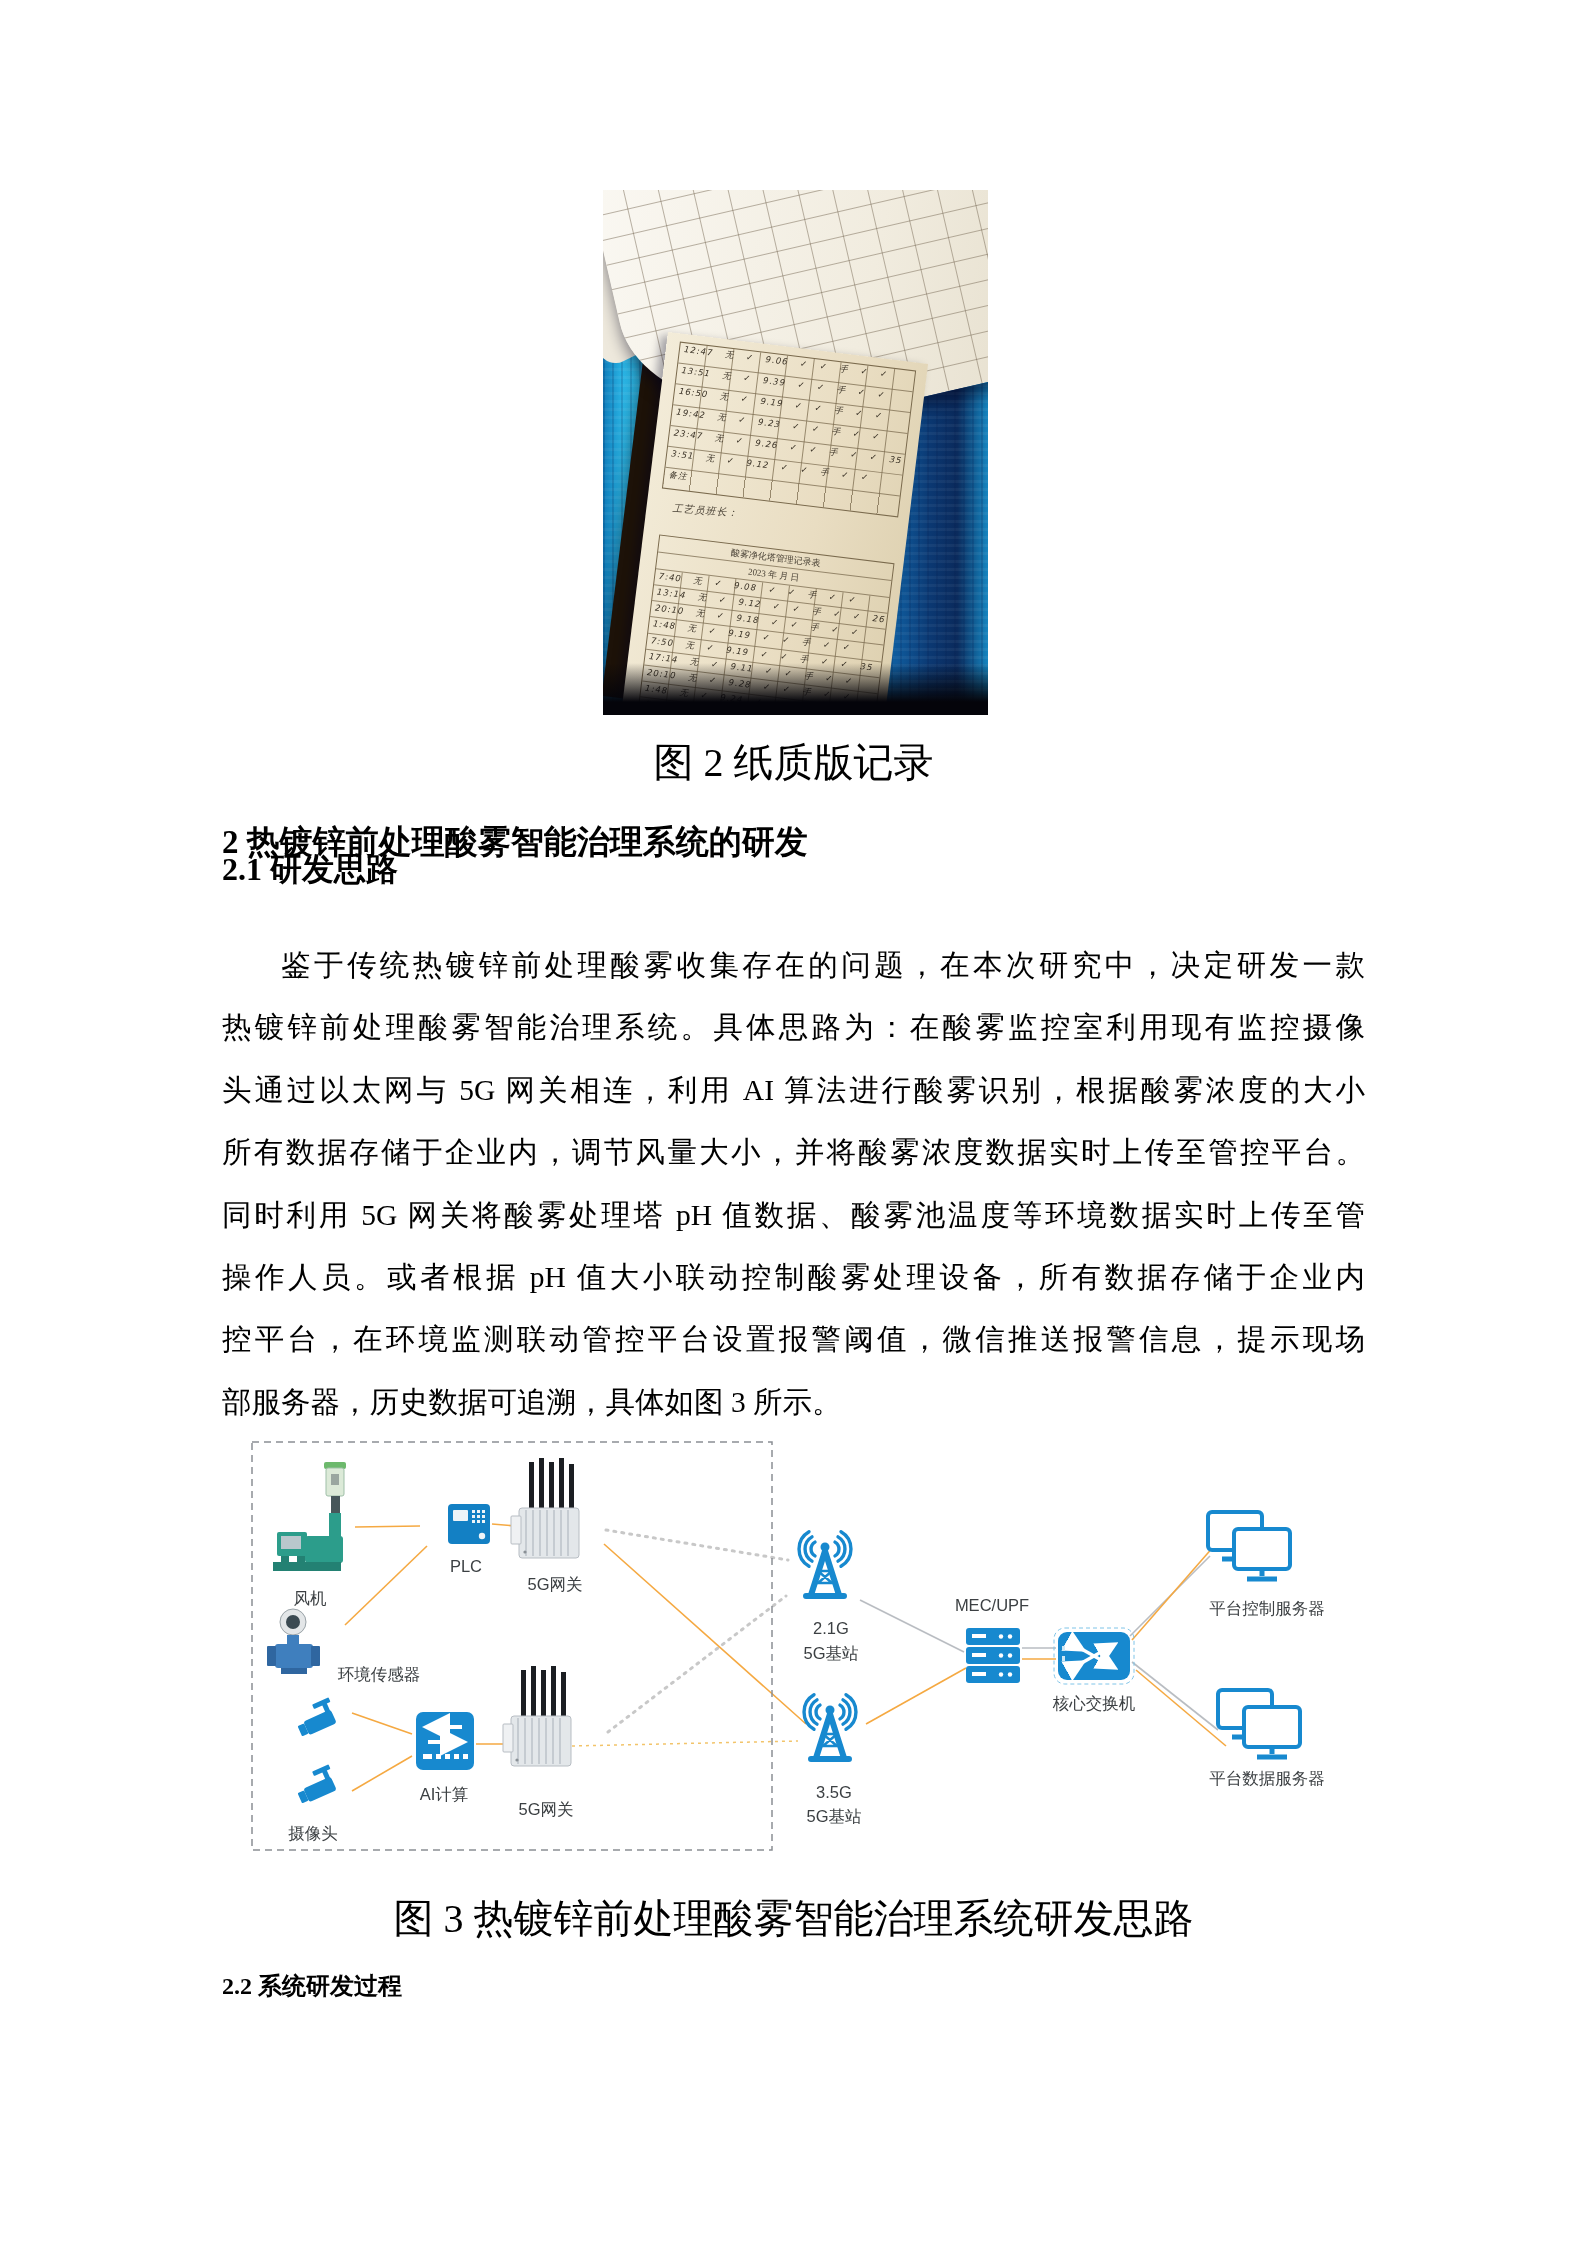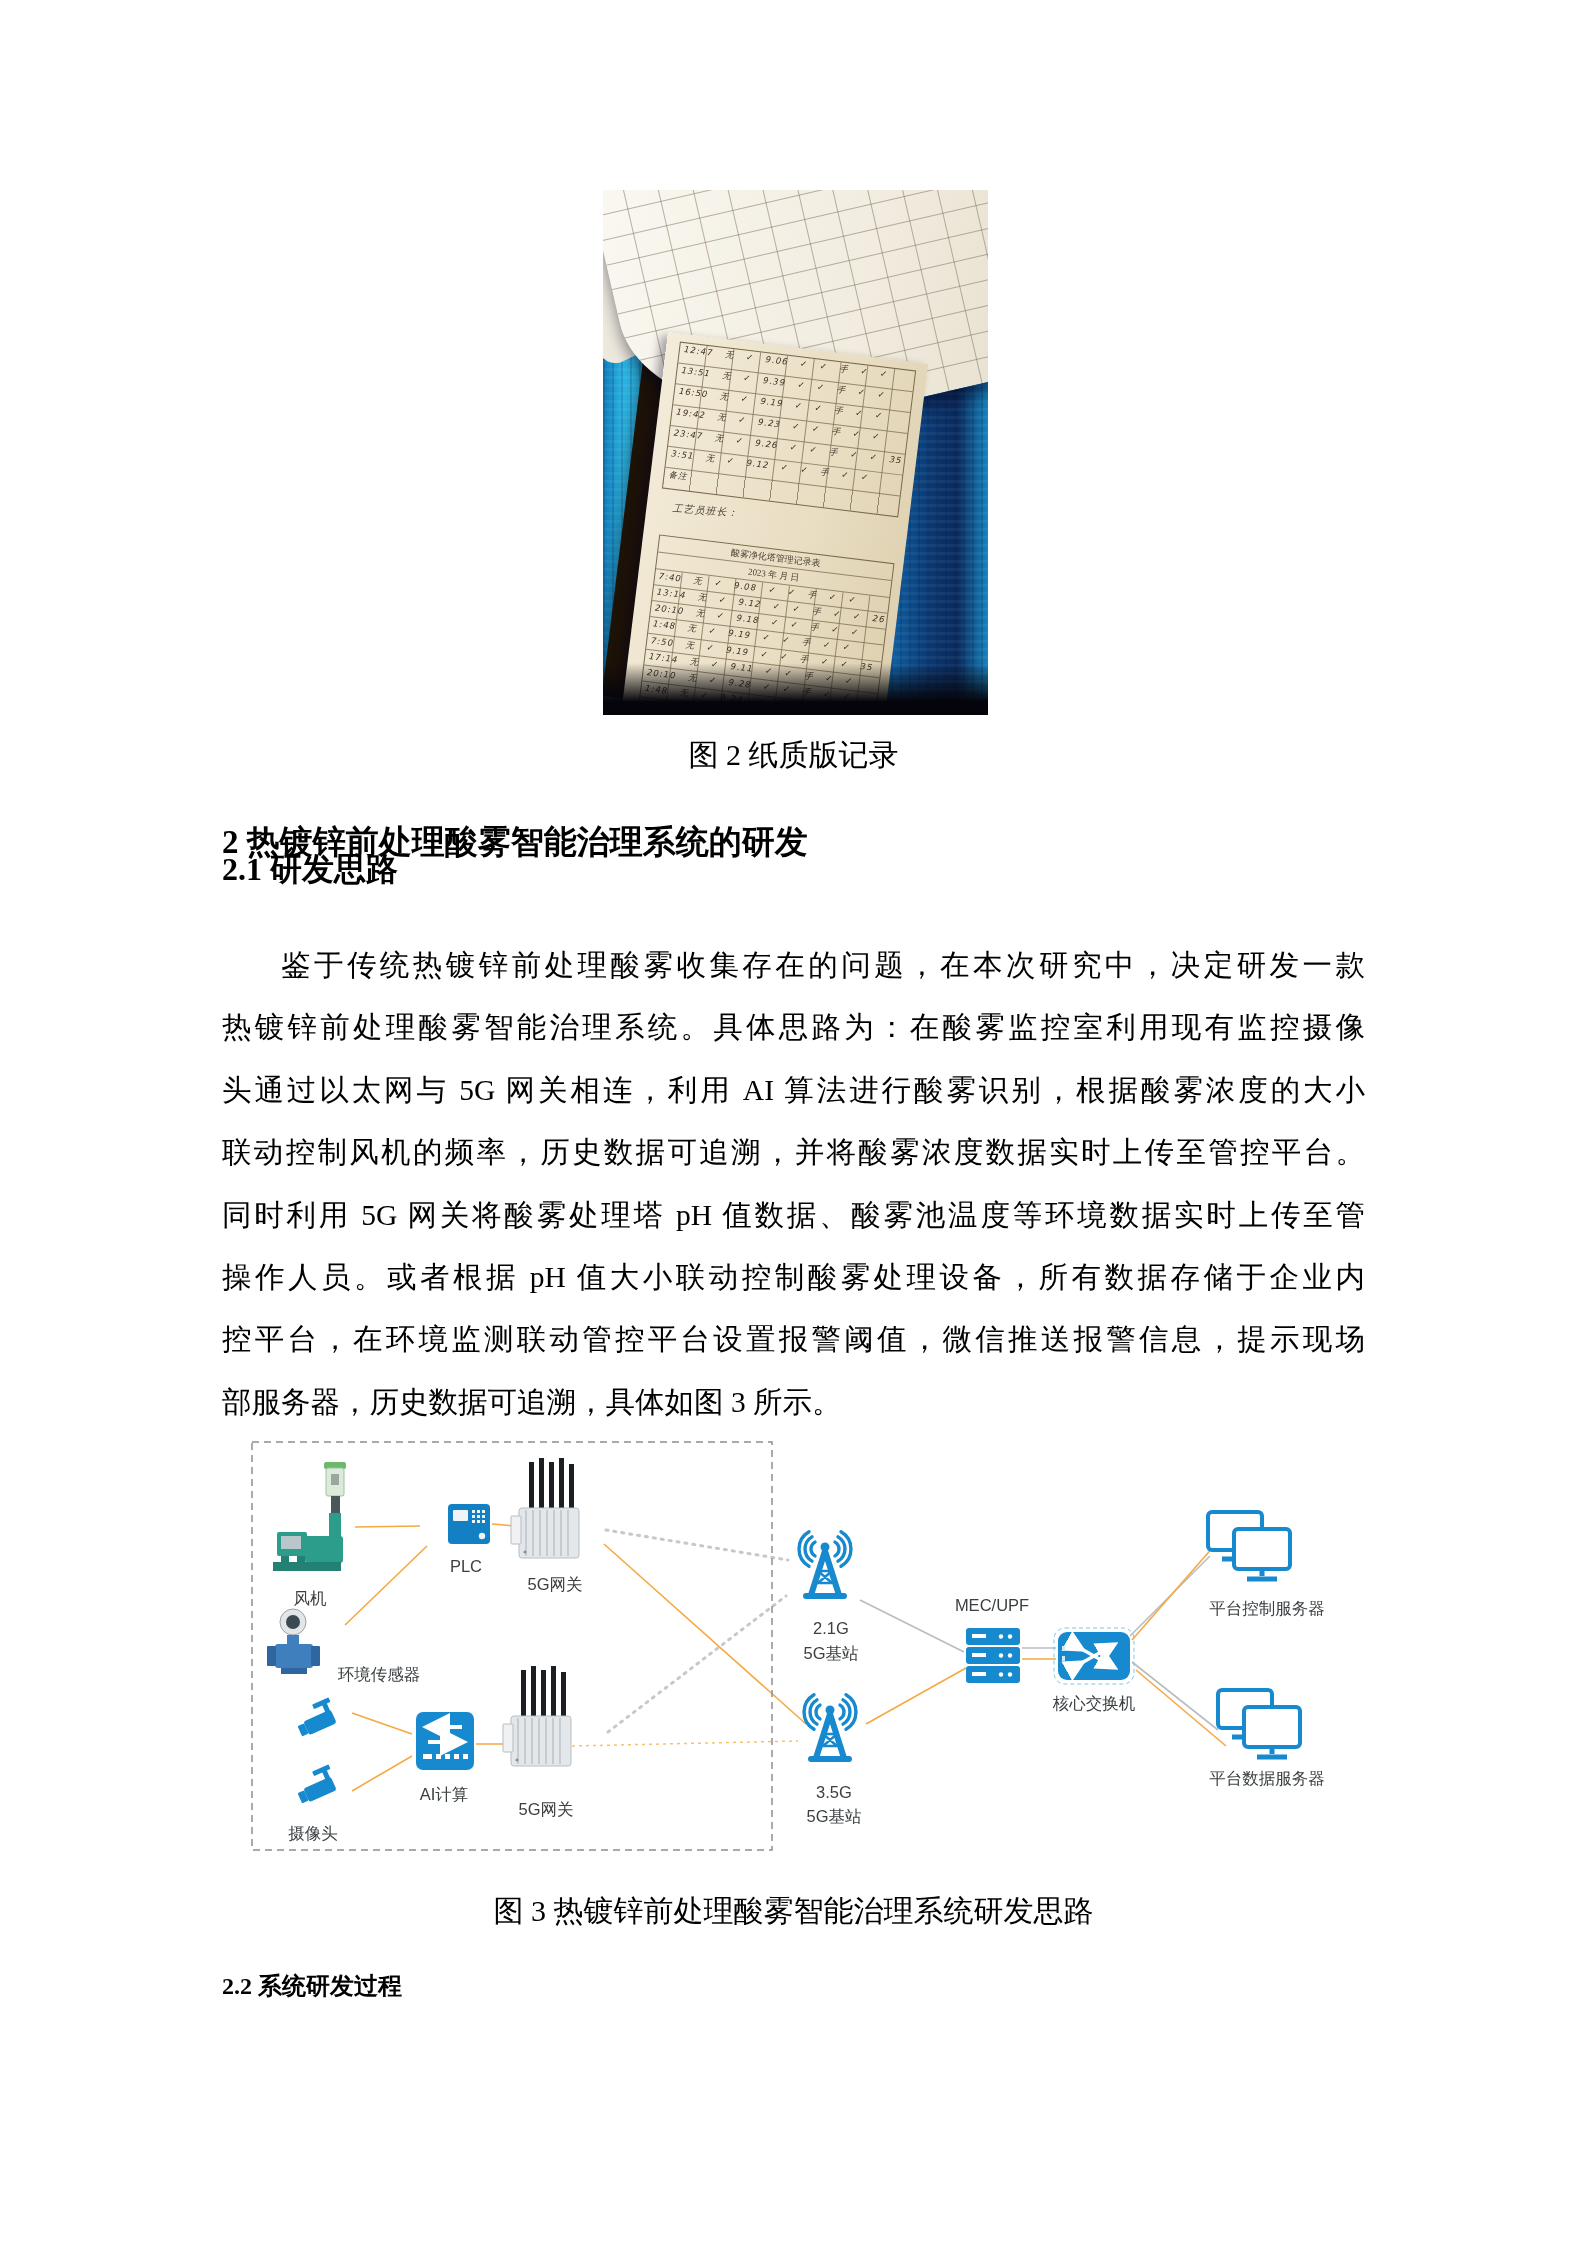--- a/index.html
+++ b/index.html
@@ -43,21 +43,21 @@
   .hw:last-child{border-bottom:none;}
   .trow{flex:0 0 16px;border-bottom:1px solid rgba(122,106,77,.75);font-size:9px;color:#4a4236;
     text-align:center;white-space:nowrap;overflow:hidden;line-height:16px;font-style:normal;background:none;}
   .sig{position:absolute;font-size:10px;color:#4a4236;font-style:italic;transform:rotate(-3deg);
     letter-spacing:1px;white-space:nowrap;}
   #sig1{left:10%;top:41%;}
   .pshade{position:absolute;left:0;bottom:0;width:100%;height:10%;
     background:linear-gradient(180deg,rgba(4,4,10,0),#04040a 75%);}
 
   
-  .cap{position:absolute;left:0;width:1587px;text-align:center;font-size:30px;color:#000;}
+  .cap{position:absolute;left:0;width:1587px;text-align:center;font-size:40px;color:#000;}
   #cap2{top:735px;}
   #cap3{top:1891px;}
   .hd{position:absolute;left:222px;font-weight:bold;white-space:nowrap;margin-top:16px;}
   #h2{top:804px;font-size:33px;}
   #h21{top:832px;font-size:32px;}
   #h22{top:1954px;font-size:24px;}
   #para{position:absolute;left:222px;top:934px;width:1143px;}
   .pl{height:62.4px;line-height:62.4px;font-size:29.5px;text-align:justify;
       text-align-last:justify;overflow:hidden;white-space:nowrap;}
   .pl.first{text-indent:59px;}
@@ -114,21 +114,21 @@
   </div>
 
   <div id="cap2" class="cap">图 2 纸质版记录</div>
   <div id="h2" class="hd">2 热镀锌前处理酸雾智能治理系统的研发</div>
   <div id="h21" class="hd">2.1 研发思路</div>
 
   <div id="para">
     <div class="pl first">鉴于传统热镀锌前处理酸雾收集存在的问题，在本次研究中，决定研发一款</div>
     <div class="pl">热镀锌前处理酸雾智能治理系统。具体思路为：在酸雾监控室利用现有监控摄像</div>
     <div class="pl">头通过以太网与 5G 网关相连，利用 AI 算法进行酸雾识别，根据酸雾浓度的大小</div>
-    <div class="pl">联动控制风机的频率，历史数据可追溯，并将酸雾浓度数据实时上传至管控平台。</div>
+    <div class="pl">所有数据存储于企业内，调节风量大小，并将酸雾浓度数据实时上传至管控平台。</div>
     <div class="pl">同时利用 5G 网关将酸雾处理塔 pH 值数据、酸雾池温度等环境数据实时上传至管</div>
     <div class="pl">操作人员。或者根据 pH 值大小联动控制酸雾处理设备，所有数据存储于企业内</div>
     <div class="pl">控平台，在环境监测联动管控平台设置报警阈值，微信推送报警信息，提示现场</div>
     <div class="pl last">部服务器，历史数据可追溯，具体如图 3 所示。</div>
   </div>
 
   <svg id="fig3" viewBox="0 1430 1587 435" xmlns="http://www.w3.org/2000/svg">
     <defs>
       <marker id="ah" markerWidth="7" markerHeight="7" refX="4" refY="3.5" orient="auto">
         <path d="M0 0 L7 3.5 L0 7 z" fill="#fff"></path>

